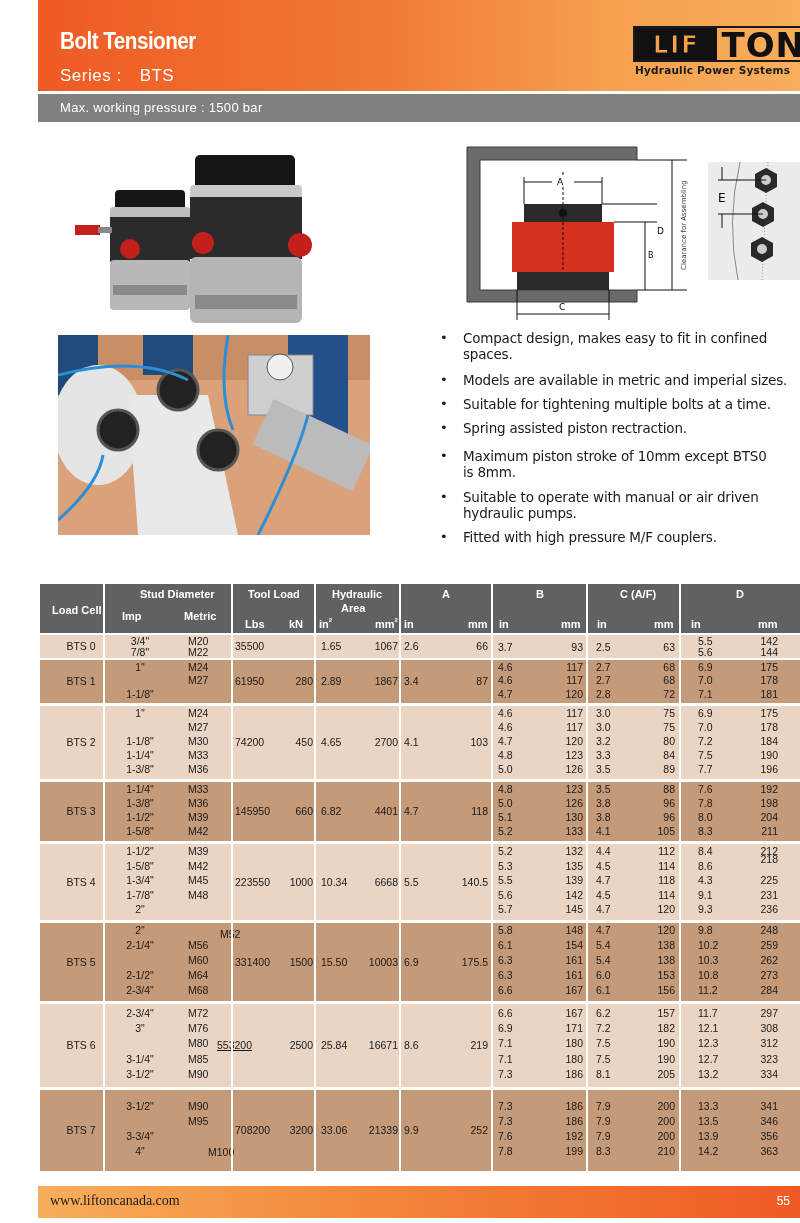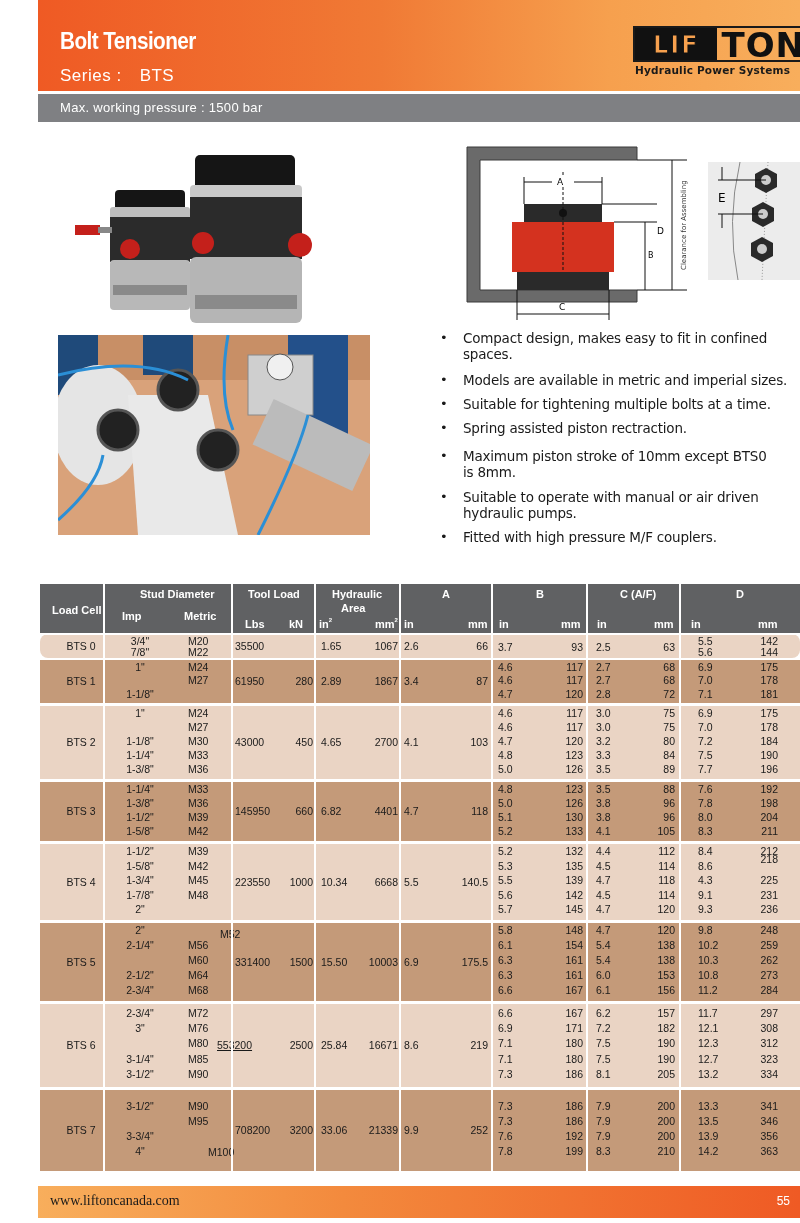--- a/index.html
+++ b/index.html
@@ -203,21 +203,21 @@
   <div class="hcell" style="left:521px;top:34px;">mm</div>
   <div class="hcell" style="left:580px;top:4px;">C (A/F)</div>
   <div class="hcell" style="left:557px;top:34px;">in</div>
   <div class="hcell" style="left:614px;top:34px;">mm</div>
   <div class="hcell" style="left:696px;top:4px;">D</div>
   <div class="hcell" style="left:651px;top:34px;">in</div>
   <div class="hcell" style="left:718px;top:34px;">mm</div>
 </div>
 
 <div id="tbody">
-    <div class="grp light" style="top: 634px; height: 24px; border-radius: 8px;">
+    <div class="grp light" style="top: 634px; height: 24px;">
       <div class="cell c" style="left: 20px; top: 6px; width: 42px;">BTS 0</div>
       <div class="cell " style="left: 195px; top: 6px; width: 50px;">35500</div>
       <div class="cell r" style="left: 256px; top: 6px; width: 25px; margin-top: 47px;">160</div>
       <div class="cell " style="left: 281px; top: 6px; width: 40px;">1.65</div>
       <div class="cell r" style="left: 320px; top: 6px; width: 38px;">1067</div>
       <div class="cell " style="left: 364px; top: 6px; width: 30px;">2.6</div>
       <div class="cell r" style="left: 410px; top: 6px; width: 38px;">66</div>
       <div class="cell c" style="left: 70px; top: 1px; width: 60px;">3/4"</div>
       <div class="cell c" style="left: 70px; top: 12px; width: 60px;">7/8"</div>
       <div class="cell " style="left: 148px; top: 1px; width: 40px;">M20</div>
@@ -259,21 +259,21 @@
       <div class="cell r" style="left: 597px; top: 28.6667px; width: 38px;">72</div>
       <div class="cell " style="left: 658px; top: 2px; width: 30px;">6.9</div>
       <div class="cell " style="left: 658px; top: 15.3333px; width: 30px;">7.0</div>
       <div class="cell " style="left: 658px; top: 28.6667px; width: 30px;">7.1</div>
       <div class="cell r" style="left: 700px; top: 2px; width: 38px;">175</div>
       <div class="cell r" style="left: 700px; top: 15.3333px; width: 38px;">178</div>
       <div class="cell r" style="left: 700px; top: 28.6667px; width: 38px;">181</div>
     </div>
     <div class="grp light" style="top: 705px; height: 74px;">
       <div class="cell c" style="left: 20px; top: 31px; width: 42px;">BTS 2</div>
-      <div class="cell " style="left: 195px; top: 31px; width: 50px;">43000</div>
+      <div class="cell " style="left: 195px; top: 31px; width: 50px;">74200</div>
       <div class="cell r" style="left: 248px; top: 31px; width: 25px;">450</div>
       <div class="cell " style="left: 281px; top: 31px; width: 40px;">4.65</div>
       <div class="cell r" style="left: 320px; top: 31px; width: 38px;">2700</div>
       <div class="cell " style="left: 364px; top: 31px; width: 30px;">4.1</div>
       <div class="cell r" style="left: 410px; top: 31px; width: 38px;">103</div>
       <div class="cell c" style="left: 70px; top: 2px; width: 60px;">1"</div>
       <div class="cell c" style="left: 70px; top: 16px; width: 60px;"></div>
       <div class="cell c" style="left: 70px; top: 30px; width: 60px;">1-1/8"</div>
       <div class="cell c" style="left: 70px; top: 44px; width: 60px;">1-1/4"</div>
       <div class="cell c" style="left: 70px; top: 58px; width: 60px;">1-3/8"</div>

